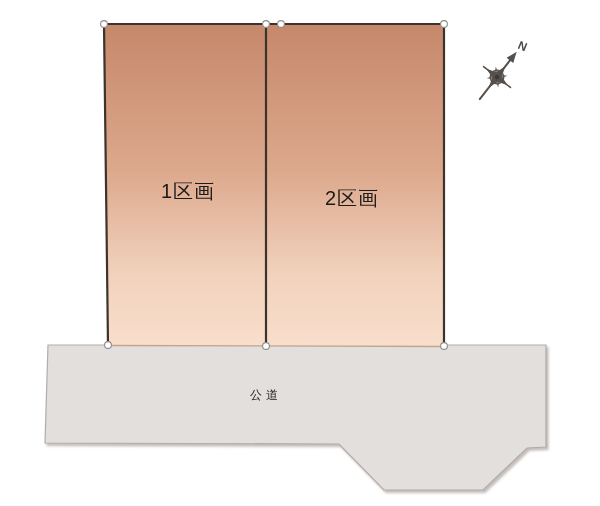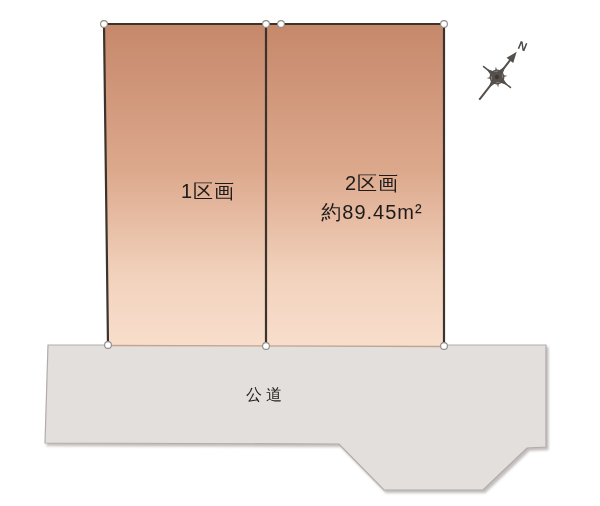--- a/index.html
+++ b/index.html
@@ -5,22 +5,22 @@
   html,body{margin:0;padding:0;background:#ffffff;}
   .stage{
     position:relative;width:600px;height:506px;background:#ffffff;overflow:hidden;
     font-family:"Liberation Sans","DejaVu Sans",sans-serif;
   }
   .stage svg{position:absolute;left:0;top:0;}
   .label{
     position:absolute;transform:translate(-50%,-50%);
     text-align:center;color:#1d1b1a;white-space:nowrap;
   }
-  .plot-label{font-size:20px;line-height:29px;letter-spacing:1px;margin-left:20px;}
-  .road-label{font-size:16px;letter-spacing:4px;}
+  .plot-label{font-size:20px;line-height:29px;letter-spacing:1px;}
+  .road-label{font-size:12px;letter-spacing:4px;}
 </style>
 </head>
 <body>
 
 <div class="stage">
 
   <svg width="600" height="506" viewBox="0 0 600 506">
     <defs>
       <linearGradient id="plotGrad" x1="0" y1="0" x2="0" y2="1">
         <stop offset="0" stop-color="#c6886b"></stop>
@@ -62,18 +62,17 @@
     </g>
     <text x="521" y="50" font-size="12" font-weight="bold" fill="#4a4a4a" text-anchor="middle" transform="rotate(22 521 50)">N</text>
   </svg>
 
   <div class="label plot-label" style="left:188px;top:191px">
     <div>1区画</div>
   </div>
 
   <div class="label plot-label" style="left:352px;top:198px">
     <div>2区画</div>
-    <div>約89.45m²</div>
   </div>
 
   <div class="label road-label" style="left:266px;top:395px">公道</div>
 
 </div>
 
 </body></html>

